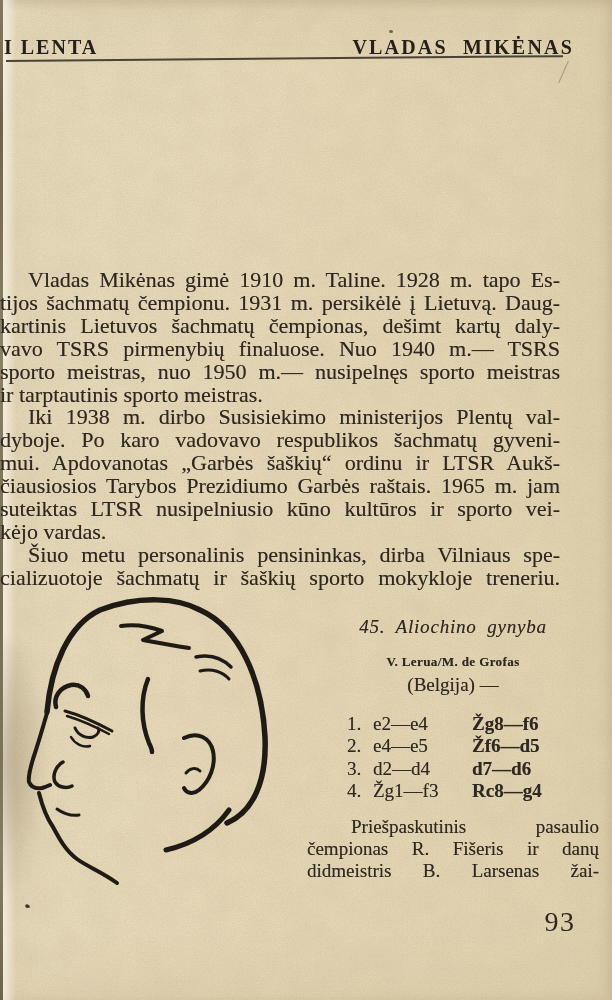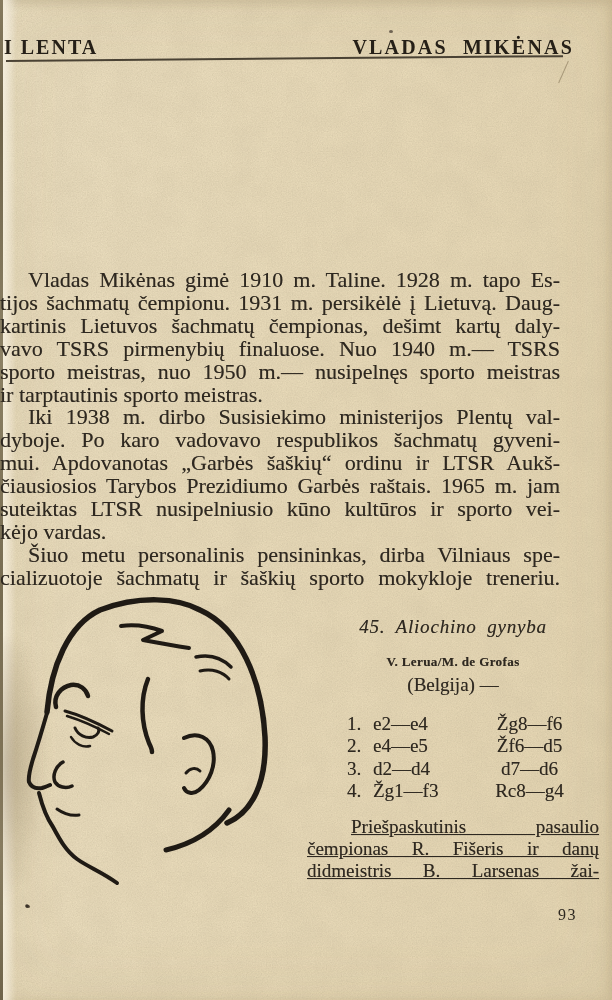--- a/index.html
+++ b/index.html
@@ -34,26 +34,26 @@
   .portrait{position:absolute;left:0;top:595px;}
   .game-col{position:absolute;left:307px;top:604px;width:292px;font-size:19px;
     text-shadow:0.2px 0.2px 0.3px rgba(46,40,32,.45);margin-top:11px;}
   .game-title{text-align:center;font-style:italic;letter-spacing:.8px;word-spacing:5px;
     line-height:23px;margin-bottom:12px;}
   .players{text-align:center;font-weight:bold;font-size:13px;line-height:23px;letter-spacing:.4px;}
   .country{text-align:center;line-height:23px;}
   .moves{margin-top:17px;}
   .move-row{position:relative;height:22.3px;padding-left:40px;}
   .mn{display:inline-block;width:26px;}
-  .mb{position:absolute;left:165px;top:0;width:115px;text-align:center;}
+  .mb{position:absolute;left:165px;top:0;width:115px;text-align:left;font-weight:bold;}
   .commentary{margin-top:14px;line-height:21.7px;}
-  .cline{text-align:justify;text-align-last:justify;text-decoration:underline;}
+  .cline{text-align:justify;text-align-last:justify;}
   .cline.first{text-indent:44px;}
-  .page-number{position:absolute;left:543px;top:906px;width:34px;font-size:16px;
-    letter-spacing:1.5px;text-align:right;}
+  .page-number{position:absolute;left:543px;top:906px;width:34px;font-size:28px;
+    letter-spacing:1.5px;text-align:center;}
   .speck1{position:absolute;left:389px;top:30px;width:4px;height:3px;background:#6f6352;border-radius:50%;}
   .speck2{position:absolute;left:26px;top:905px;width:4px;height:3px;background:#55493b;border-radius:50%;}
 </style>
 </head>
 <body>
 
 <div class="page">
 
   <svg class="texture" width="612" height="1000" aria-hidden="true">
     <filter id="grain">

